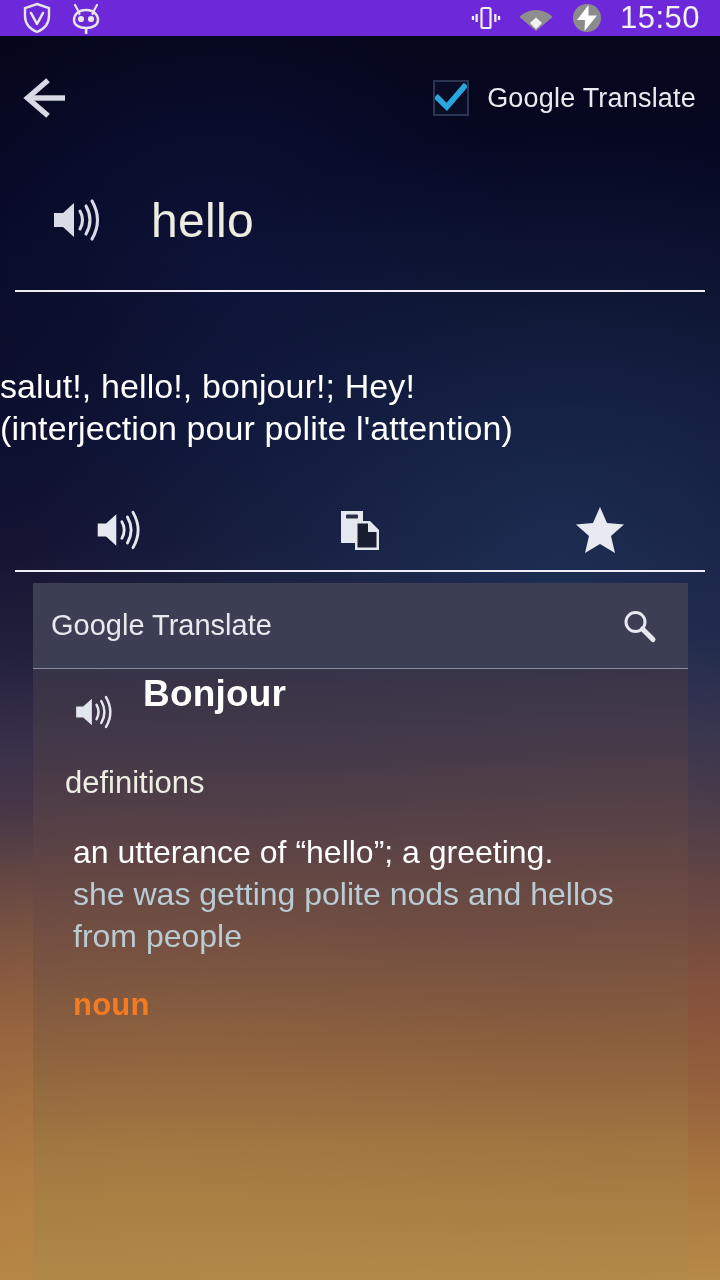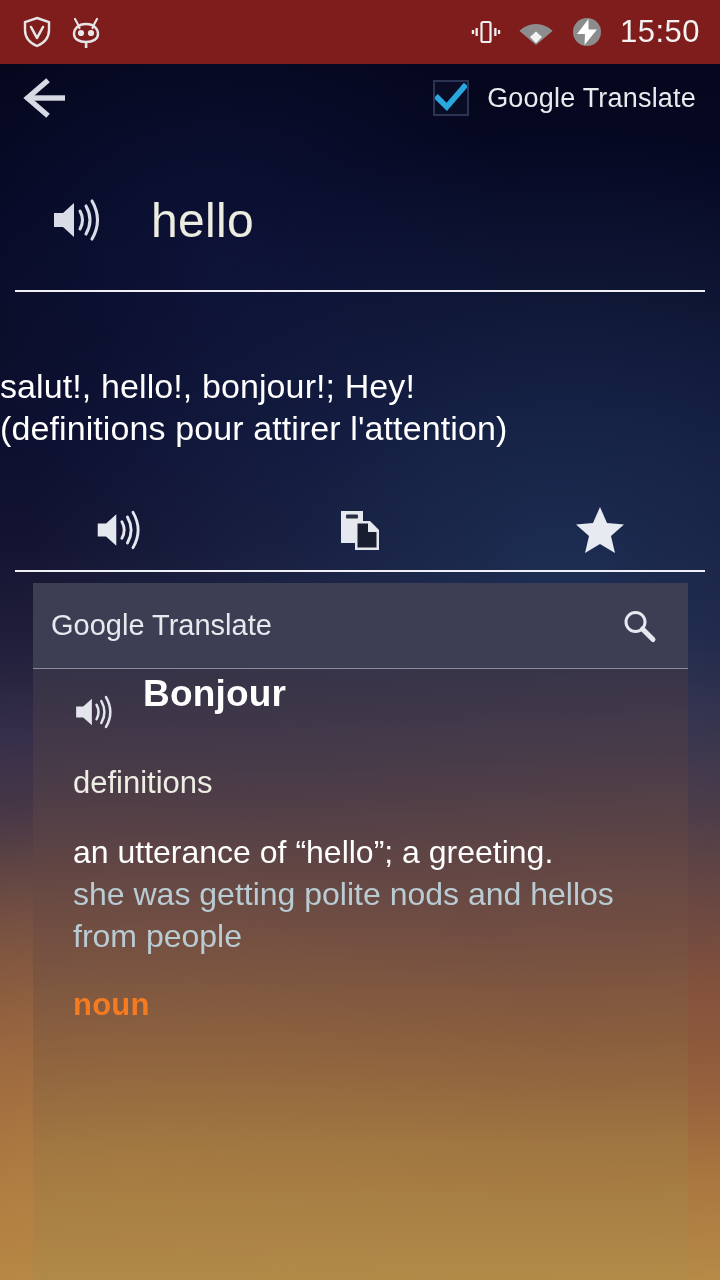--- a/index.html
+++ b/index.html
@@ -42,22 +42,22 @@
     position:absolute; inset:0;
     background:
       radial-gradient(60% 30% at 30% 20%, rgba(18,26,70,0.55), rgba(0,0,0,0) 70%),
       radial-gradient(70% 30% at 85% 70%, rgba(150,90,60,0.25), rgba(0,0,0,0) 72%);
     pointer-events:none;
   }
 
   
   #statusbar {
     position:absolute; top:0; left:0;
-    width:720px; height:64px;
-    background:#7f1d1d;
+    width:720px; height:36px;
+    background:#6d28d9;
     display:flex; align-items:center;
     z-index:30;
   }
   .sb-left { display:flex; align-items:center; gap:18px; padding-left:22px; }
   .sb-right { margin-left:auto; display:flex; align-items:center; gap:17px; padding-right:20px; }
   .sb-icon { display:block; }
   #sb-clock {
     color:#f2f2f2; font-size:31px; letter-spacing:0.5px;
     font-family:"Liberation Sans", sans-serif;
   }
@@ -176,21 +176,21 @@
     height:78px;
     margin-top:4px;
   }
   #def-headword-speaker { margin-left:20px; display:flex; align-items:center; }
   #def-headword {
     margin-left:26px;
     color:#ffffff; font-size:37px; font-weight:bold; letter-spacing:0.2px;
   }
   #def-label {
     color:#eeeee4; font-size:31px;
-    margin-left:20px; margin-top:14px;
+    margin-left:12px; margin-top:14px;
   }
   .sense { margin-left:20px; margin-top:30px; }
   .sense-pos {
     color:#f57b20; font-size:31px; font-weight:bold;
     letter-spacing:0.2px;
   }
   .sense-def {
     color:#ffffff; font-size:32px; line-height:42px;
     margin-top:4px; max-width:615px;
   }
@@ -282,21 +282,21 @@
         <path d="M36 10 Q44 24 36 38" fill="none" stroke="#d9dbe6" stroke-width="3.1" stroke-linecap="round"></path>
         <path d="M42 5 Q53 24 42 43" fill="none" stroke="#d9dbe6" stroke-width="3.1" stroke-linecap="round"></path>
       </svg>
     </span>
     <span id="query-word">hello</span>
   </div>
   <div id="query-divider"></div>
 
   <div id="translation">
     <span class="tl-line">salut!, hello!, bonjour!; Hey!</span>
-    <span class="tl-line">(definitions pour attirer l'attention)</span>
+    <span class="tl-line">(interjection pour polite l'attention)</span>
   </div>
 
   <div id="action-row">
     <div class="act-btn">
       <span>
         <svg width="52" height="46" viewBox="0 0 56 48">
           <path d="M4 17 L13 17 L24 7 L24 41 L13 31 L4 31 Z" fill="#e6e8f0"></path>
           <path d="M30 15 Q35 24 30 33" fill="none" stroke="#e6e8f0" stroke-width="3.1" stroke-linecap="round"></path>
           <path d="M36 10 Q44 24 36 38" fill="none" stroke="#e6e8f0" stroke-width="3.1" stroke-linecap="round"></path>
           <path d="M42 5 Q53 24 42 43" fill="none" stroke="#e6e8f0" stroke-width="3.1" stroke-linecap="round"></path>

